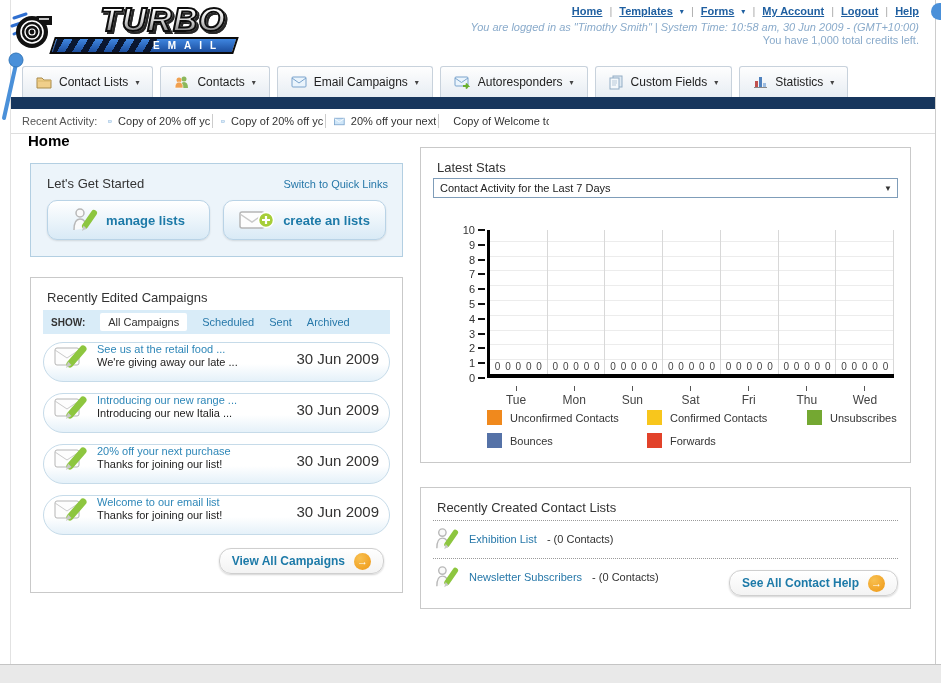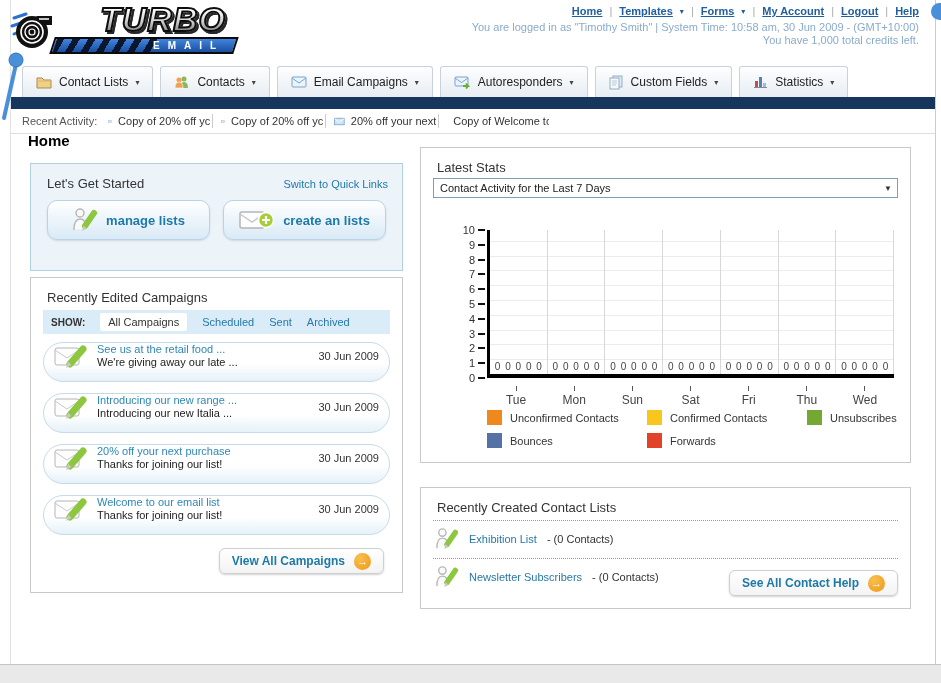--- a/index.html
+++ b/index.html
@@ -21,21 +21,21 @@
   .banner-stripes { position:absolute; left:1px; top:0; bottom:0; width:100px;
       background:repeating-linear-gradient(105deg, rgba(8,18,40,.95) 0 7px, transparent 7px 15px); }
   .email-text { color:#fff; font-size:10px; font-weight:bold; letter-spacing:8px; transform:skewX(18deg); }
   .pin { position:absolute; left:0; top:50px; }
   .help-bubble { position:absolute; top:3px; right:-7px; width:17px; height:17px; border-radius:50%; background:#4a90d9; }
 
   .toplinks { position:absolute; top:5px; right:22px; display:flex; align-items:center; gap:7px; font-size:11px; white-space:nowrap; }
   .toplinks .lnk { color:#1f5fa0; font-weight:bold; text-decoration:underline; cursor:pointer; }
   .toplinks .sep { color:#aaa; }
   .dcaret { font-size:8px; color:#1f5fa0; }
-  .loginline  { position:absolute; top:21px; right:22px; font-size:11px; color:#8aabcb; }
+  .loginline  { position:absolute; top:21px; right:22px; font-size:11px; color:#8aabcb;font-style:italic; }
   .creditline { position:absolute; top:34px; right:22px; font-size:11px; color:#8aabcb; }
 
   
   .navbar { position:absolute; left:22px; top:66px; display:flex; gap:7px; }
   .ntab { height:31px; display:flex; align-items:center; gap:7px; padding:0 13px;
       background:linear-gradient(#fefefe,#e7edf3); border:1px solid #c8d2dc; border-bottom:none;
       border-radius:3px 3px 0 0; font-size:12px; color:#222; cursor:pointer; }
   .ntab .dcaret { color:#444; }
   .navy { position:absolute; left:11px; top:97px; width:924px; height:12px; background:#17365d; }
 
@@ -44,42 +44,42 @@
   .act-label { margin-right:11px; color:#555; }
   .act-item { display:flex; align-items:center; gap:6px; width:102px; overflow:hidden; white-space:nowrap; color:#333; cursor:pointer; }
   .act-div { width:1px; height:14px; background:#ccc; margin:0 8px 0 2px; }
 
   
   .home-title { position:absolute; left:28px; top:132px; font-size:15px; font-weight:bold; color:#000; }
 
   .panel { position:absolute; background:#fff; border:1px solid #c9c9c9; }
   .panel-title { position:absolute; left:16px; top:12px; font-size:13px; color:#333; }
 
-  #gs-panel { left:30px; top:163px; width:373px; height:108px; background:#ecf4fa; border-color:#b3cfe2; }
+  #gs-panel { left:30px; top:163px; width:373px; height:94px; background:#ecf4fa; border-color:#b3cfe2; }
   .switch-link { position:absolute; right:14px; top:14px; font-size:11px; color:#2778a9; cursor:pointer; }
   .gs-btn { position:absolute; top:36px; width:163px; height:40px; border-radius:10px; border:1px solid #b9d3e6;
       background:linear-gradient(#ffffff,#d9eaf6); display:flex; align-items:center; justify-content:center; gap:8px;
       font-size:13px; font-weight:bold; color:#1d7aa8; box-shadow:0 1px 2px rgba(0,0,0,.12); cursor:pointer; }
   #btn-manage { left:16px; }  #btn-create { left:192px; }
 
   #camp-panel { left:30px; top:277px; width:373px; height:316px; }
   .tabbar { position:absolute; left:12px; right:12px; top:32px; height:24px; background:#d9ecf8;
       display:flex; align-items:center; padding:0 8px; gap:15px; font-size:11px; }
   .show-label { font-weight:bold; font-size:10px; color:#333; }
   .ctab { color:#2778a9; cursor:pointer; }
   .ctab.active { background:#fff; color:#333; padding:3px 8px; border-radius:2px; }
   .rows { position:absolute; left:12px; right:12px; top:64px; display:flex; flex-direction:column; gap:11px; }
   .crow { height:40px; border:1px solid #c6dbe9; border-radius:20px; background:linear-gradient(#ffffff 55%,#e5f1f9);
       display:flex; align-items:flex-start; padding:0 10px; gap:9px; cursor:pointer; }
   .crow .txt { display:flex; flex-direction:column; gap:1px; }
   .crow .t { font-size:11px; color:#2e87b8; }
   .crow .s { font-size:11px; color:#222; }
-  .crow .d { margin-left:auto; align-self:flex-start; margin-top:7px; font-size:11px; color:#333; }
+  .crow .d { margin-left:auto; align-self:flex-start; margin-top:7px; font-size:15px; color:#333; }
   .pill-btn { position:absolute; display:flex; align-items:center; gap:9px; height:26px; padding:0 12px;
-      border-radius:6px; border:1px solid #cfcfcf; background:linear-gradient(#ffffff,#f3f3f3);
+      border-radius:12px; border:1px solid #cfcfcf; background:linear-gradient(#ffffff,#f3f3f3);
       box-shadow:0 1px 2px rgba(0,0,0,.18); font-size:12px; font-weight:bold; color:#1d7aa8; cursor:pointer; }
   #view-all { right:18px; top:270px; }
   .arrowcirc { display:inline-flex; width:17px; height:17px; border-radius:50%;
       background:radial-gradient(circle at 35% 30%, #f8c050, #ee9715); color:#fff; font-size:11px; font-weight:bold;
       align-items:center; justify-content:center; }
 
   #stats-panel { left:420px; top:147px; width:491px; height:316px; }
   .select { position:absolute; left:12px; right:12px; top:30px; height:20px; border:1px solid #7f9db9;
       background:#fff; font-size:11px; color:#222; display:flex; align-items:center; padding:0 18px 0 6px; cursor:pointer; }
   .select .car { position:absolute; right:5px; font-size:8px; color:#333; }

